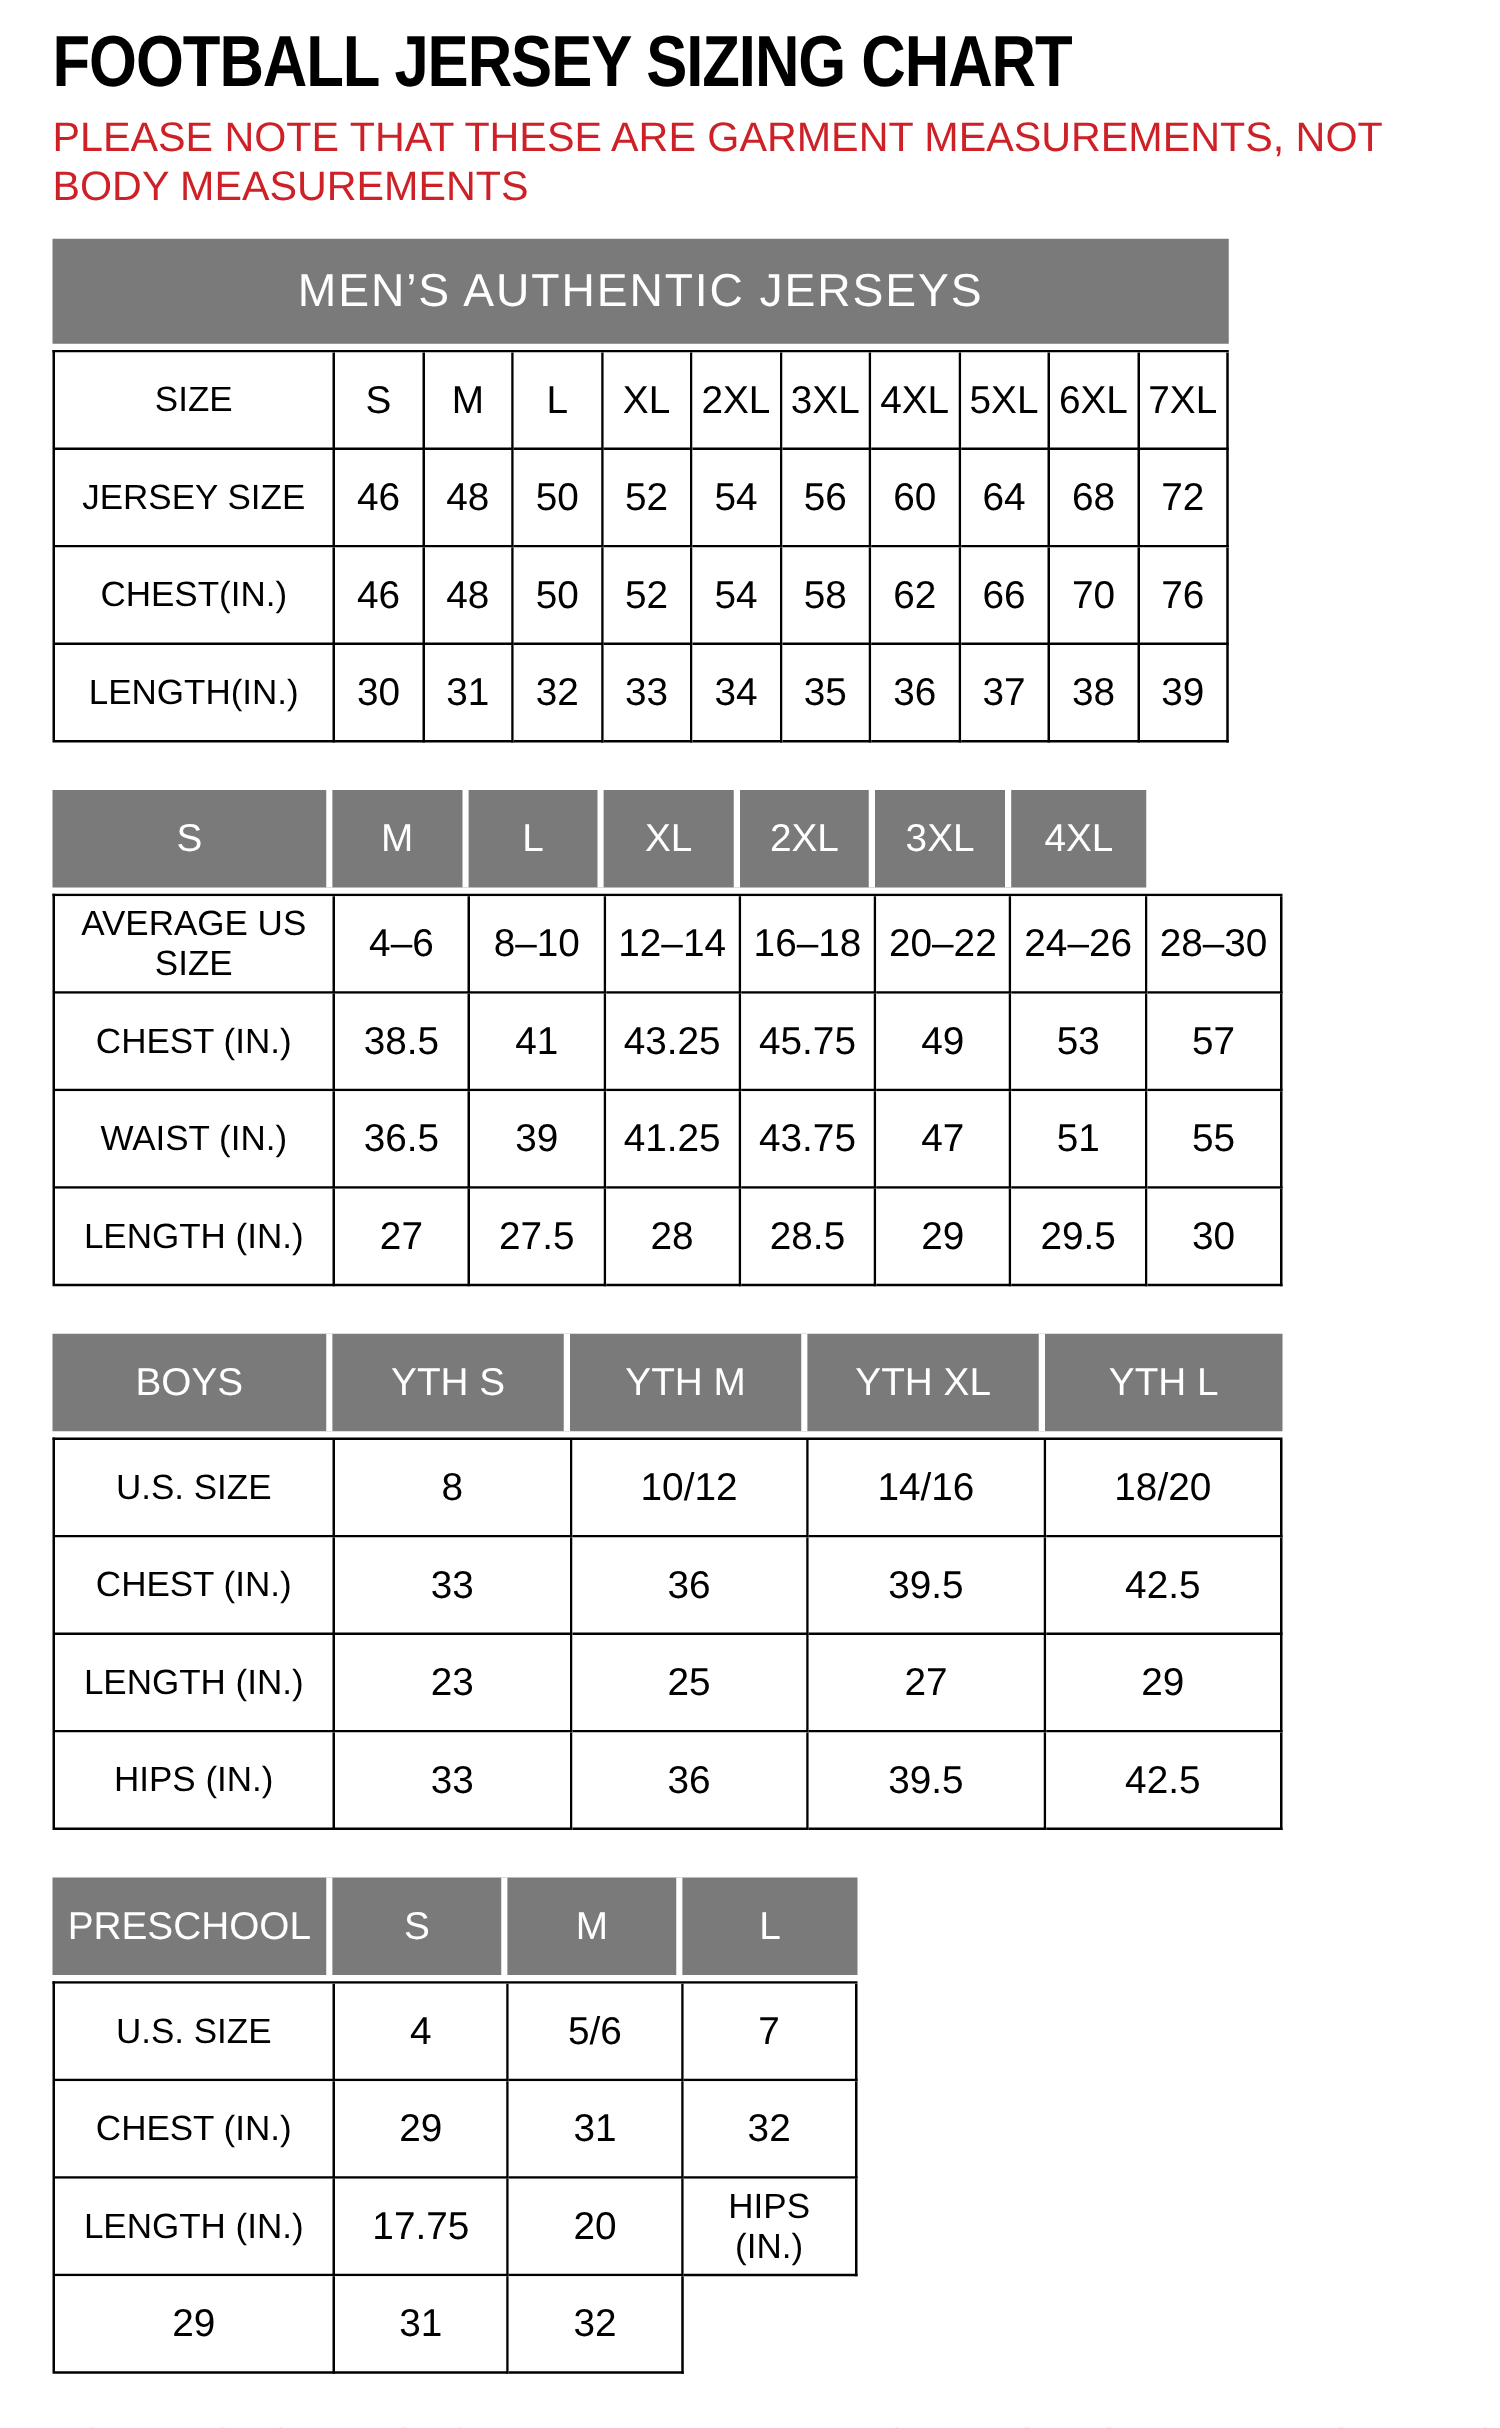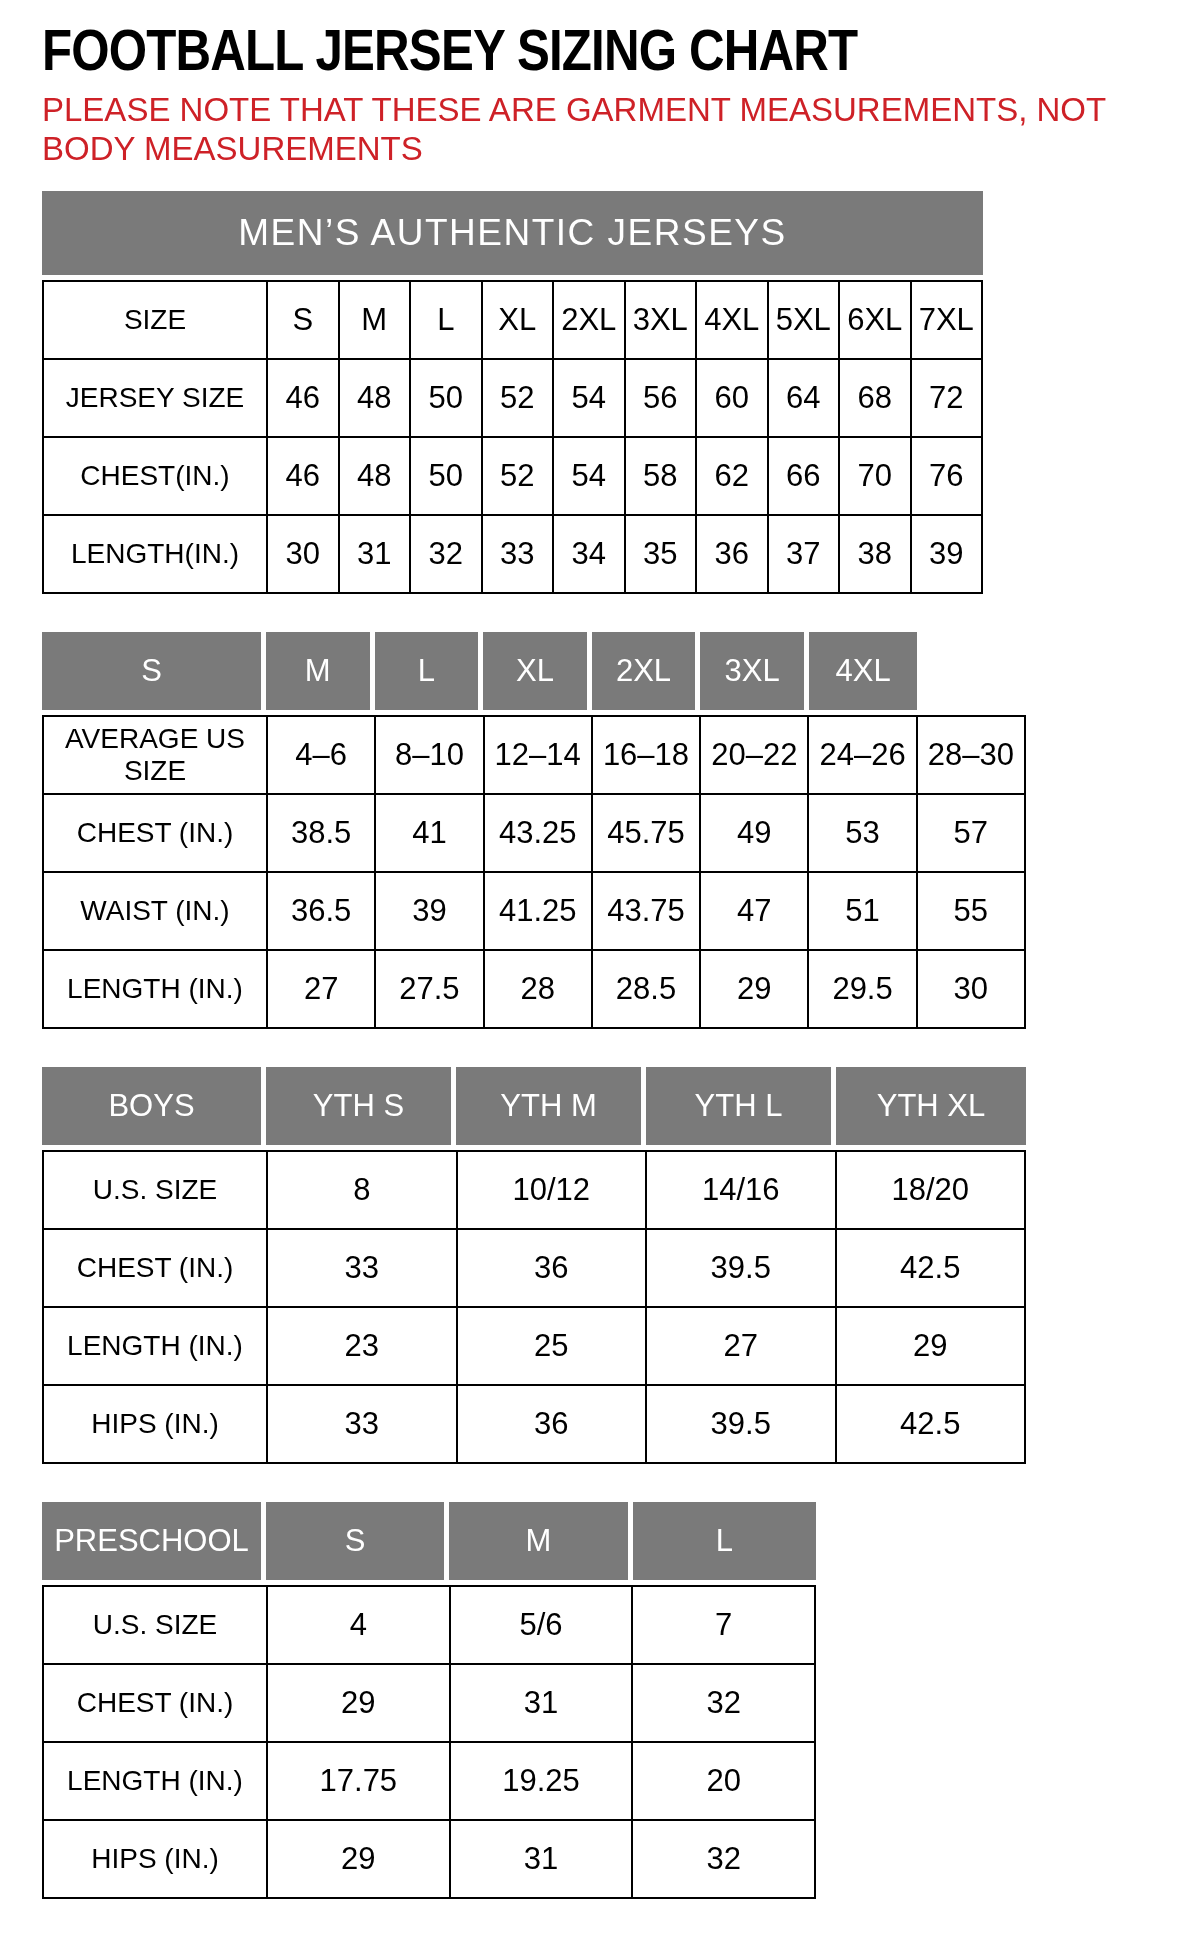--- a/index.html
+++ b/index.html
@@ -28,21 +28,21 @@
 
   .note{
     margin:0 0 22px 0;max-width:1090px;
     color:var(--accent);
     font-size:33px;line-height:1.18;font-weight:400;
   }
 
   .tbl{margin-bottom:38px;}
   .t1{width:941px;}
   .t2,.t3{width:984px;}
-  .t4{width:774px;}
+  .t4{width:644px;}
 
   .banner{
     background:var(--gray);color:#fff;
     height:84px;margin-bottom:5px;
     display:flex;align-items:center;justify-content:center;
     font-size:37px;letter-spacing:1.5px;
   }
 
   .hrow{display:grid;margin-bottom:5px;}
   .hcell{
@@ -189,22 +189,22 @@
       <div class="cell">29.5</div>
       <div class="cell">30</div>
     </div>
   </section>
 
   <section class="tbl t3">
     <div class="hrow">
       <div class="hcell">BOYS</div>
       <div class="hcell">YTH S</div>
       <div class="hcell">YTH M</div>
+      <div class="hcell">YTH XL</div>
       <div class="hcell">YTH L</div>
-      <div class="hcell">YTH XL</div>
     </div>
     <div class="grid">
       <div class="cell label">U.S. SIZE</div>
       <div class="cell">8</div>
       <div class="cell">10/12</div>
       <div class="cell">14/16</div>
       <div class="cell">18/20</div>
 
       <div class="cell label">CHEST (IN.)</div>
       <div class="cell">33</div>
@@ -239,21 +239,20 @@
       <div class="cell">5/6</div>
       <div class="cell">7</div>
 
       <div class="cell label">CHEST (IN.)</div>
       <div class="cell">29</div>
       <div class="cell">31</div>
       <div class="cell">32</div>
 
       <div class="cell label">LENGTH (IN.)</div>
       <div class="cell">17.75</div>
-      <div class="cell">19.25</div>
       <div class="cell">20</div>
 
       <div class="cell label">HIPS (IN.)</div>
       <div class="cell">29</div>
       <div class="cell">31</div>
       <div class="cell">32</div>
     </div>
   </section>
 
   <p class="footer">USE THESE CHARTS TO HELP DETERMINE WHICH JERSEY SIZE WILL BEST FIT YOU.</p>

